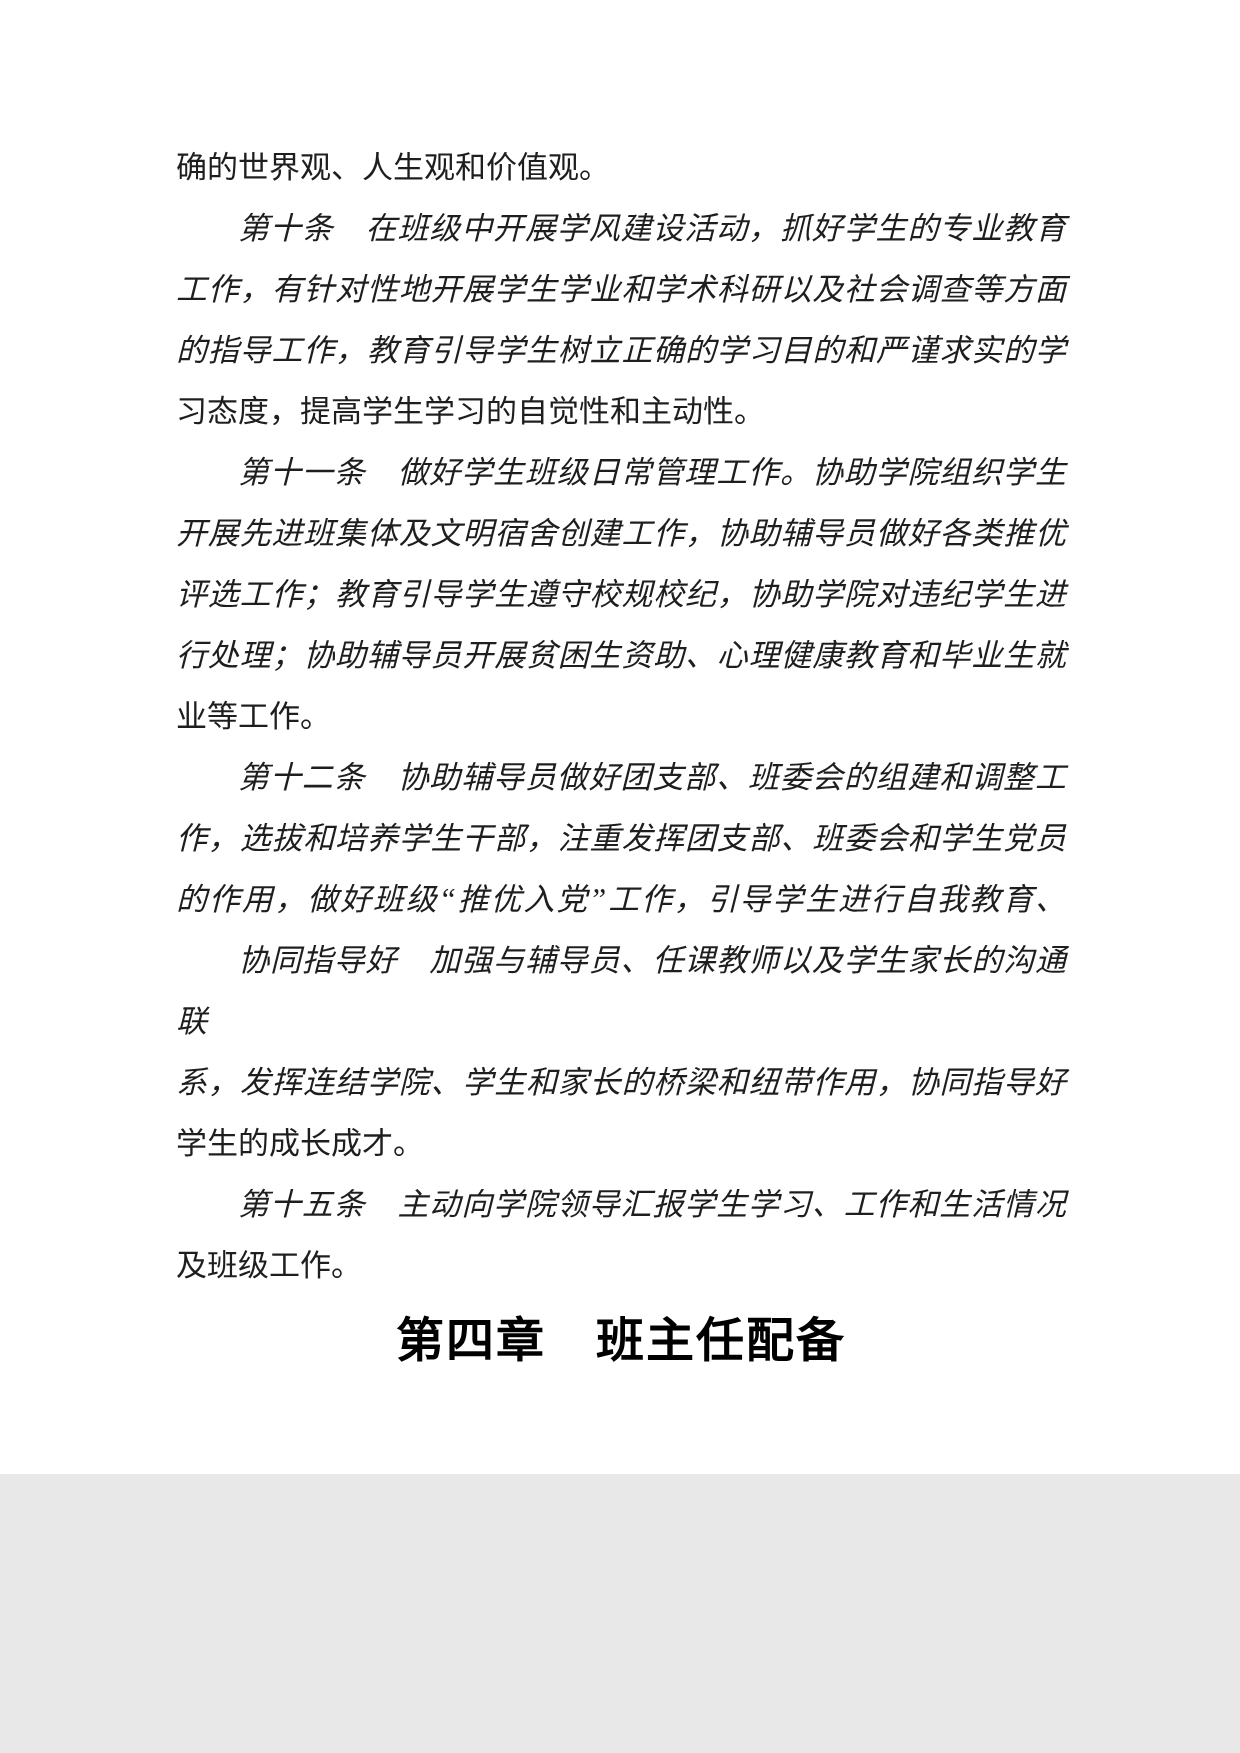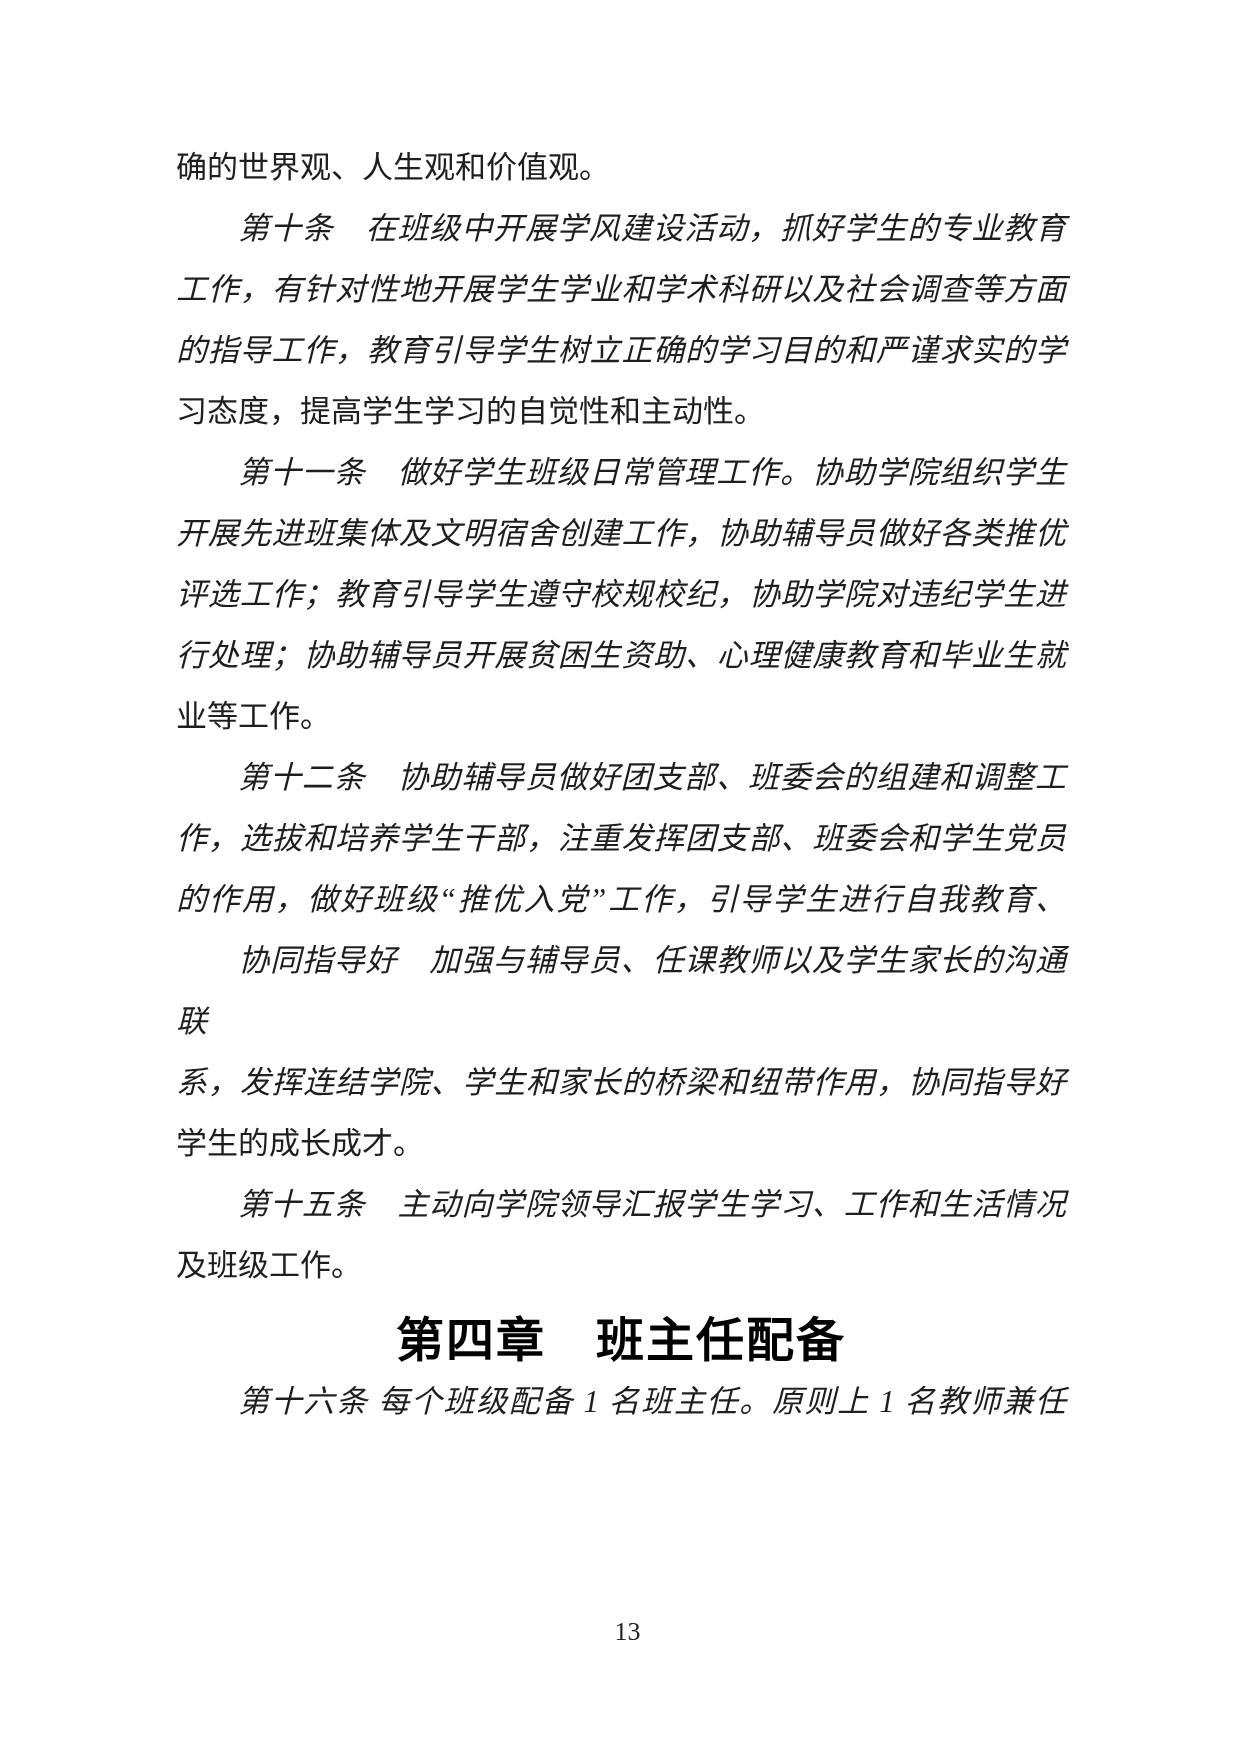--- a/index.html
+++ b/index.html
@@ -1,19 +1,19 @@
 <!DOCTYPE html>
 <html lang="zh-CN"><head>
 <meta charset="utf-8">
 <style>
   html, body { margin: 0; padding: 0; background: #e8e8e8; }
   .page {
     position: relative;
     width: 1240px;
-    height: 1753px;
+    height: 1474px;
     margin: 0 auto;
     background: #ffffff;
     font-family: "Liberation Serif", "DejaVu Serif", serif;
     overflow: hidden;
   }
   .content {
     position: absolute;
     left: 176px;
     top: 137px;
     width: 890px;
@@ -82,18 +82,15 @@
       <div class="para">
         <div class="line fill first">协同指导好　加强与辅导员、任课教师以及学生家长的沟通联</div>
         <div class="line fill">系，发挥连结学院、学生和家长的桥梁和纽带作用，协同指导好</div>
         <div class="line">学生的成长成才。</div>
       </div>
       <div class="para">
         <div class="line fill first">第十五条　主动向学院领导汇报学生学习、工作和生活情况</div>
         <div class="line">及班级工作。</div>
       </div>
       <div class="heading">第四章　班主任配备</div>
-      <div class="para">
-        <div class="line fill first">第十六条 每个班级配备 1 名班主任。原则上 1 名教师兼任</div>
-      </div>
     </div>
   <div class="page-number">13</div>
 </div>
 
 </body></html>

